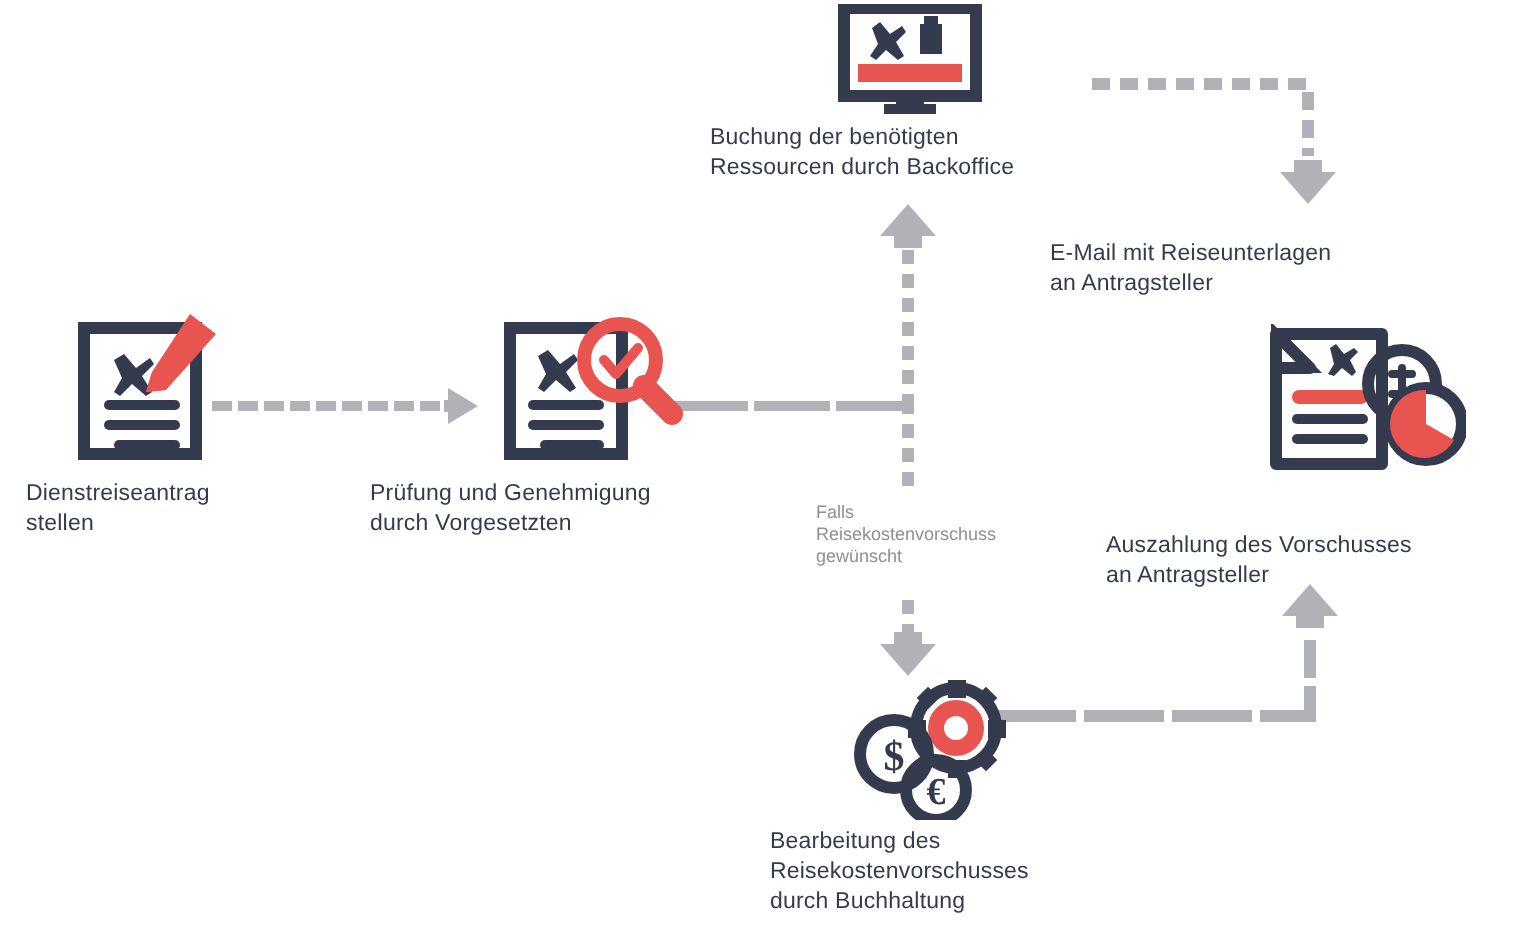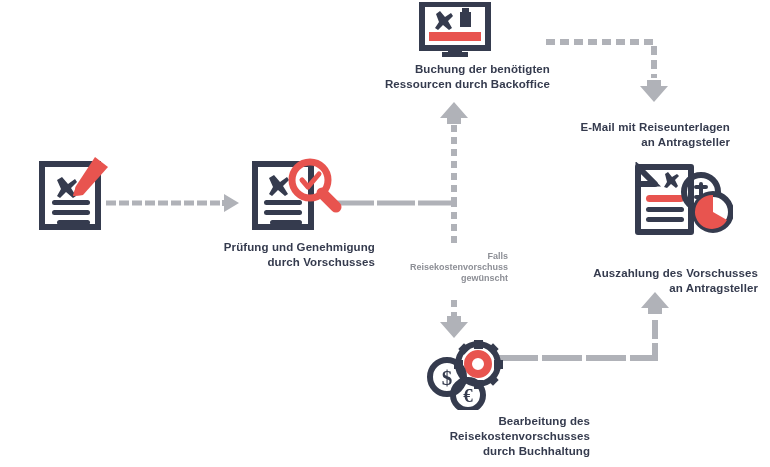--- a/index.html
+++ b/index.html
@@ -16,22 +16,22 @@
     overflow: hidden;
   }
   .node { position: absolute; }
   .node-icon {
     position: absolute;
     left: 0; top: 0;
     display: block;
   }
   .node-label {
     position: absolute;
-    text-align: right;
-    font-weight: bold;
+    text-align: left;
+    font-weight: normal;
     font-size: 11.5px;
     line-height: 15px;
     color: #353b4e;
     letter-spacing: 0.1px;
     white-space: pre-line;
   }
   .node-label.muted {
     color: #8d8f96;
     font-size: 9px;
     line-height: 11px;
@@ -97,38 +97,40 @@
 
         <rect x="17" y="45" width="38" height="5" rx="2.5" fill="#353b4e"></rect>
         <rect x="17" y="55" width="38" height="5" rx="2.5" fill="#353b4e"></rect>
         <rect x="22" y="65" width="33" height="5" rx="2.5" fill="#353b4e"></rect>
 
         <path d="M60 2 L73 12 L48 40 L38 41 L41 31 Z" fill="#e8544f"></path>
         <path d="M41 31 L48 40 L38 41 Z" fill="#e8544f"></path>
       </svg>
     </span>
   </div>
+  <div class="node-label" style="left:13px; top:240px; width:160px;">Dienstreiseantrag
+stellen</div>
 
   <div class="node" style="left:250px; top:155px;">
     <span class="node-icon">
       <svg width="92" height="80" viewBox="0 0 92 80">
         <rect x="5" y="9" width="56" height="63" fill="none" stroke="#353b4e" stroke-width="6"></rect>
         <path d="M19 23 l5 -3 l6 7 l7 -5 l2 3 l-6 6 l5 8 l-3 2 l-7 -6 l-6 6 l-3 -2 l4 -7 z" fill="#353b4e"></path>
         <rect x="14" y="45" width="38" height="5" rx="2.5" fill="#353b4e"></rect>
         <rect x="14" y="55" width="38" height="5" rx="2.5" fill="#353b4e"></rect>
         <rect x="20" y="65" width="32" height="5" rx="2.5" fill="#353b4e"></rect>
 
         <circle cx="60" cy="25" r="18" fill="none" stroke="#e8544f" stroke-width="7"></circle>
         <path d="M72 38 L86 52" stroke="#e8544f" stroke-width="11" stroke-linecap="round"></path>
         <path d="M52 25 l6 7 l11 -13" fill="none" stroke="#e8544f" stroke-width="5" stroke-linecap="round" stroke-linejoin="round"></path>
       </svg>
     </span>
   </div>
   <div class="node-label" style="left:185px; top:240px; width:190px;">Prüfung und Genehmigung
-durch Vorschusses</div>
+durch Vorgesetzten</div>
 
   <div class="node" style="left:418px; top:2px;">
     <span class="node-icon">
       <svg width="74" height="56" viewBox="0 0 74 56">
         <rect x="4" y="2" width="66" height="44" fill="none" stroke="#353b4e" stroke-width="6"></rect>
 
         <path d="M18 12 l4 -3 l5 6 l6 -4 l2 3 l-5 5 l4 7 l-3 2 l-6 -5 l-5 5 l-3 -2 l4 -6 z" fill="#353b4e"></path>
 
         <rect x="42" y="10" width="11" height="15" fill="#353b4e"></rect>
         <rect x="44" y="6" width="7" height="4" fill="#353b4e"></rect>

